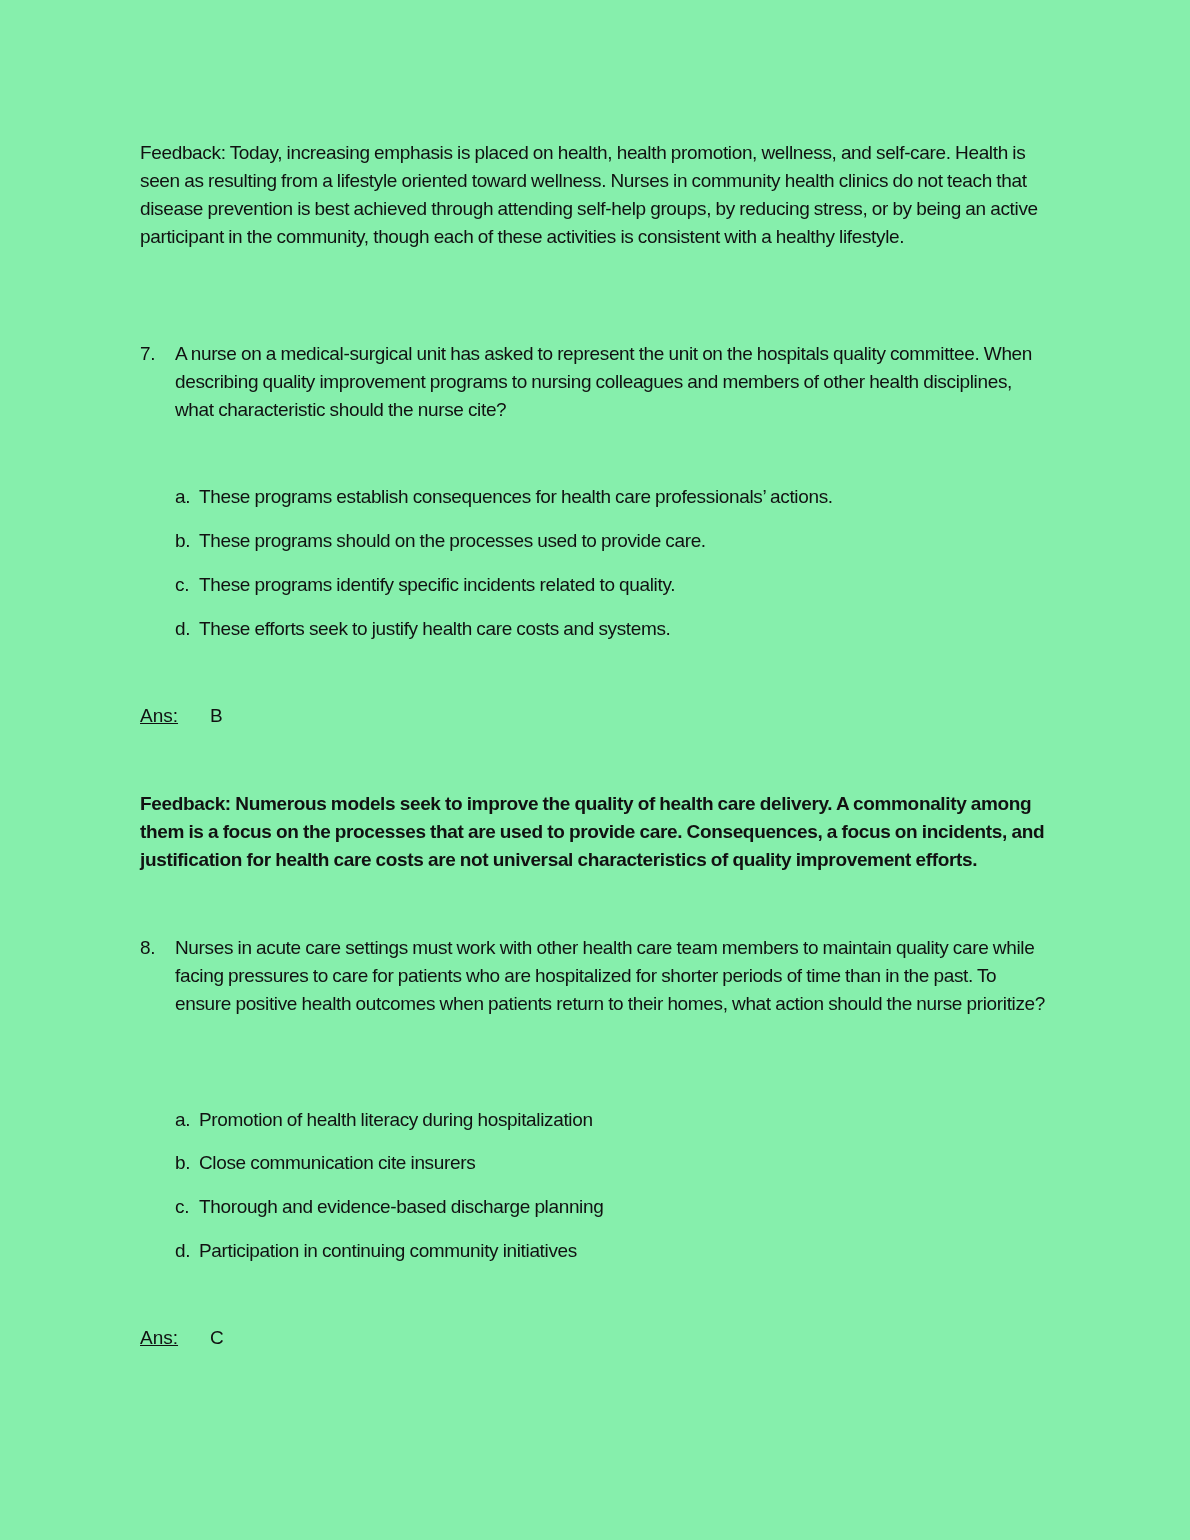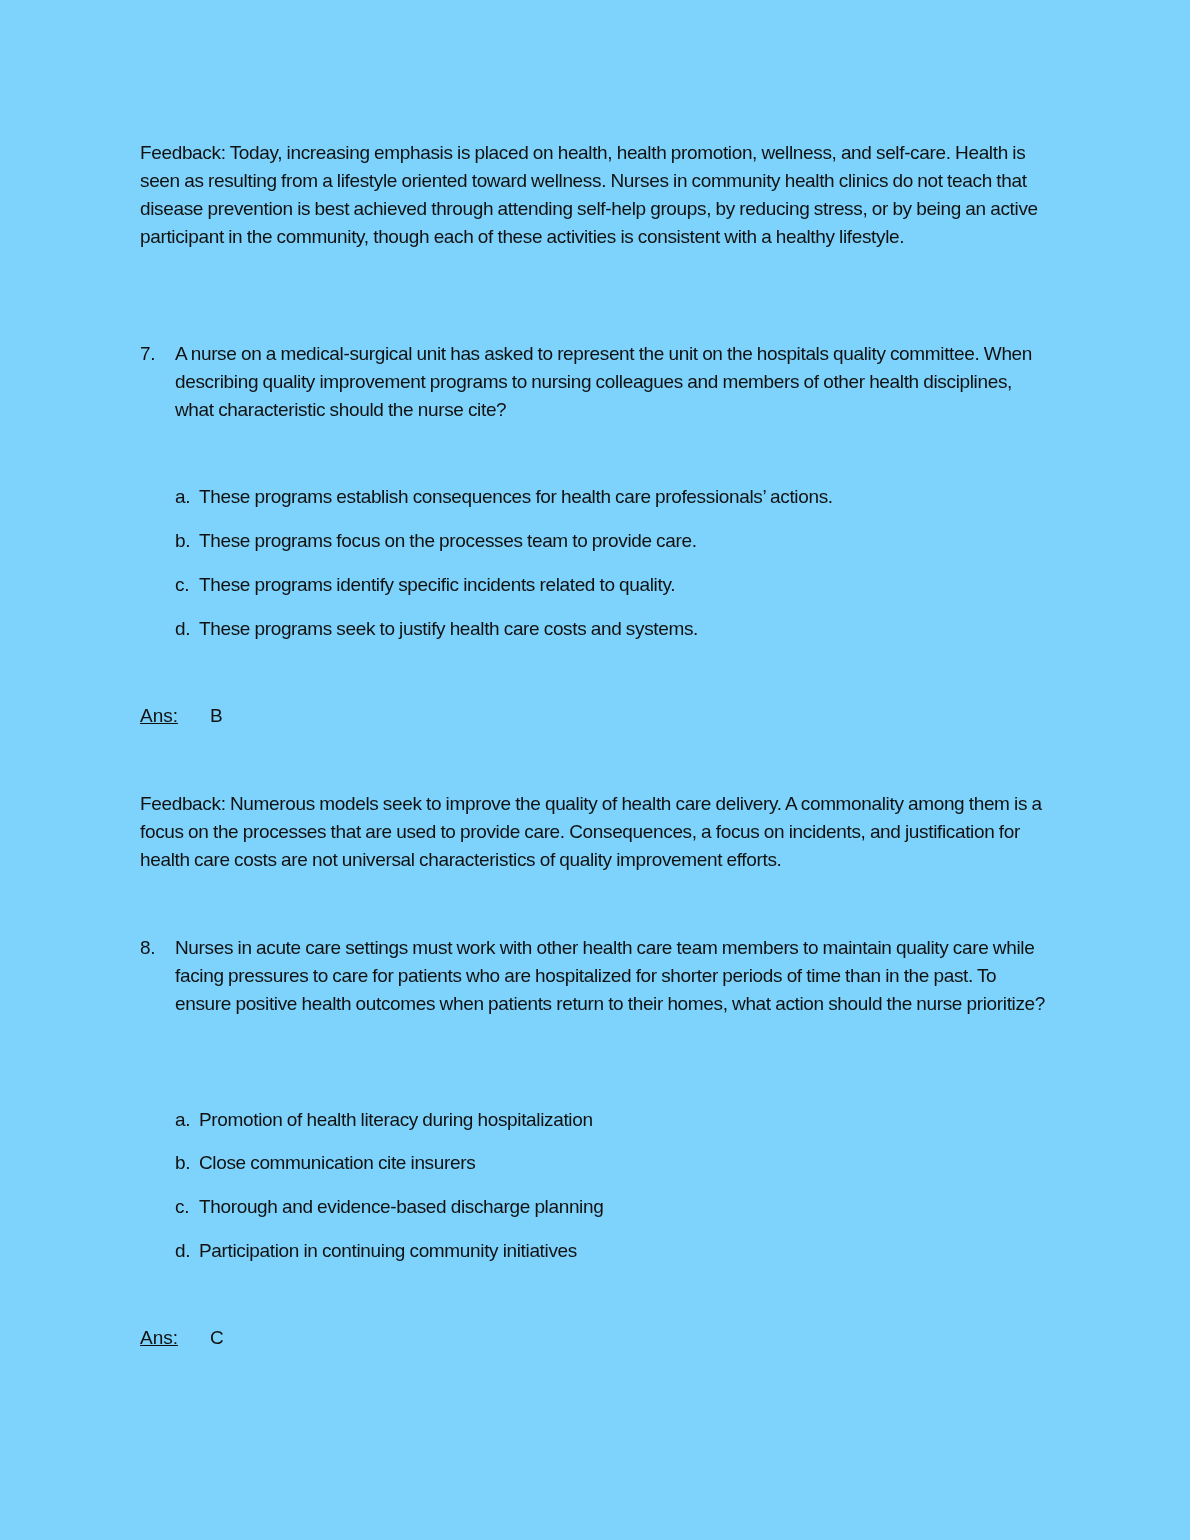--- a/index.html
+++ b/index.html
@@ -1,18 +1,18 @@
 <!DOCTYPE html>
 <html><head>
   <meta charset="utf-8">
   <style>
     html, body { margin: 0; padding: 0; background: #ffffff; }
     body { width: 1190px; height: 1540px; position: relative; overflow: hidden;
            font-family: "Liberation Sans", sans-serif; color: #111111; }
-    .page { position: absolute; left: 0; top: 0; width: 1190px; height: 1540px; background: #7dd3fc; }
+    .page { position: absolute; left: 0; top: 0; width: 1190px; height: 1540px; background: #86efac; }
     .block { position: absolute; left: 140px; width: 912px; font-size: 19px; line-height: 28px;
              letter-spacing: -0.35px; word-spacing: -0.5px; }
     .para { margin: 0; }
     .q { position: absolute; left: 140px; width: 912px; font-size: 19px; line-height: 28px;
          letter-spacing: -0.35px; word-spacing: -0.5px; }
     .q .num { position: absolute; left: 0; top: 0; }
     .q .stem { margin-left: 35px; display: block; }
     .opt { position: absolute; left: 175px; width: 880px; font-size: 19px; line-height: 28px;
            letter-spacing: -0.35px; word-spacing: -0.5px; }
     .opt .letter { position: absolute; left: 0; top: 0; }
@@ -34,37 +34,37 @@
     <span class="num">7.</span>
     <span class="stem">A nurse on a medical-surgical unit has asked to represent the unit on the hospitals quality committee. When describing quality improvement programs to nursing colleagues and members of other health disciplines, what characteristic should the nurse cite?</span>
   </div>
 
   <div class="opt" style="top:483px;">
     <span class="letter">a.</span>
     <span class="text">These programs establish consequences for health care professionals’ actions.</span>
   </div>
   <div class="opt" style="top:527px;">
     <span class="letter">b.</span>
-    <span class="text">These programs focus on the processes team to provide care.</span>
+    <span class="text">These programs should on the processes used to provide care.</span>
   </div>
   <div class="opt" style="top:571px;">
     <span class="letter">c.</span>
     <span class="text">These programs identify specific incidents related to quality.</span>
   </div>
   <div class="opt" style="top:615px;">
     <span class="letter">d.</span>
-    <span class="text">These programs seek to justify health care costs and systems.</span>
+    <span class="text">These efforts seek to justify health care costs and systems.</span>
   </div>
 
   <div class="ans" style="top:702px;">
     <span class="label">Ans:</span>
     <span class="value">B</span>
   </div>
 
-  <div class="block" style="top:790px;">
+  <div class="block" style="top:790px;font-weight:bold;">
     <p class="para">Feedback: Numerous models seek to improve the quality of health care delivery. A commonality among them is a focus on the processes that are used to provide care. Consequences, a focus on incidents, and justification for health care costs are not universal characteristics of quality improvement efforts.</p>
   </div>
 
   <div class="q" style="top:934px;">
     <span class="num">8.</span>
     <span class="stem">Nurses in acute care settings must work with other health care team members to maintain quality care while facing pressures to care for patients who are hospitalized for shorter periods of time than in the past. To ensure positive health outcomes when patients return to their homes, what action should the nurse prioritize?</span>
   </div>
 
   <div class="opt" style="top:1106px;">
     <span class="letter">a.</span>

